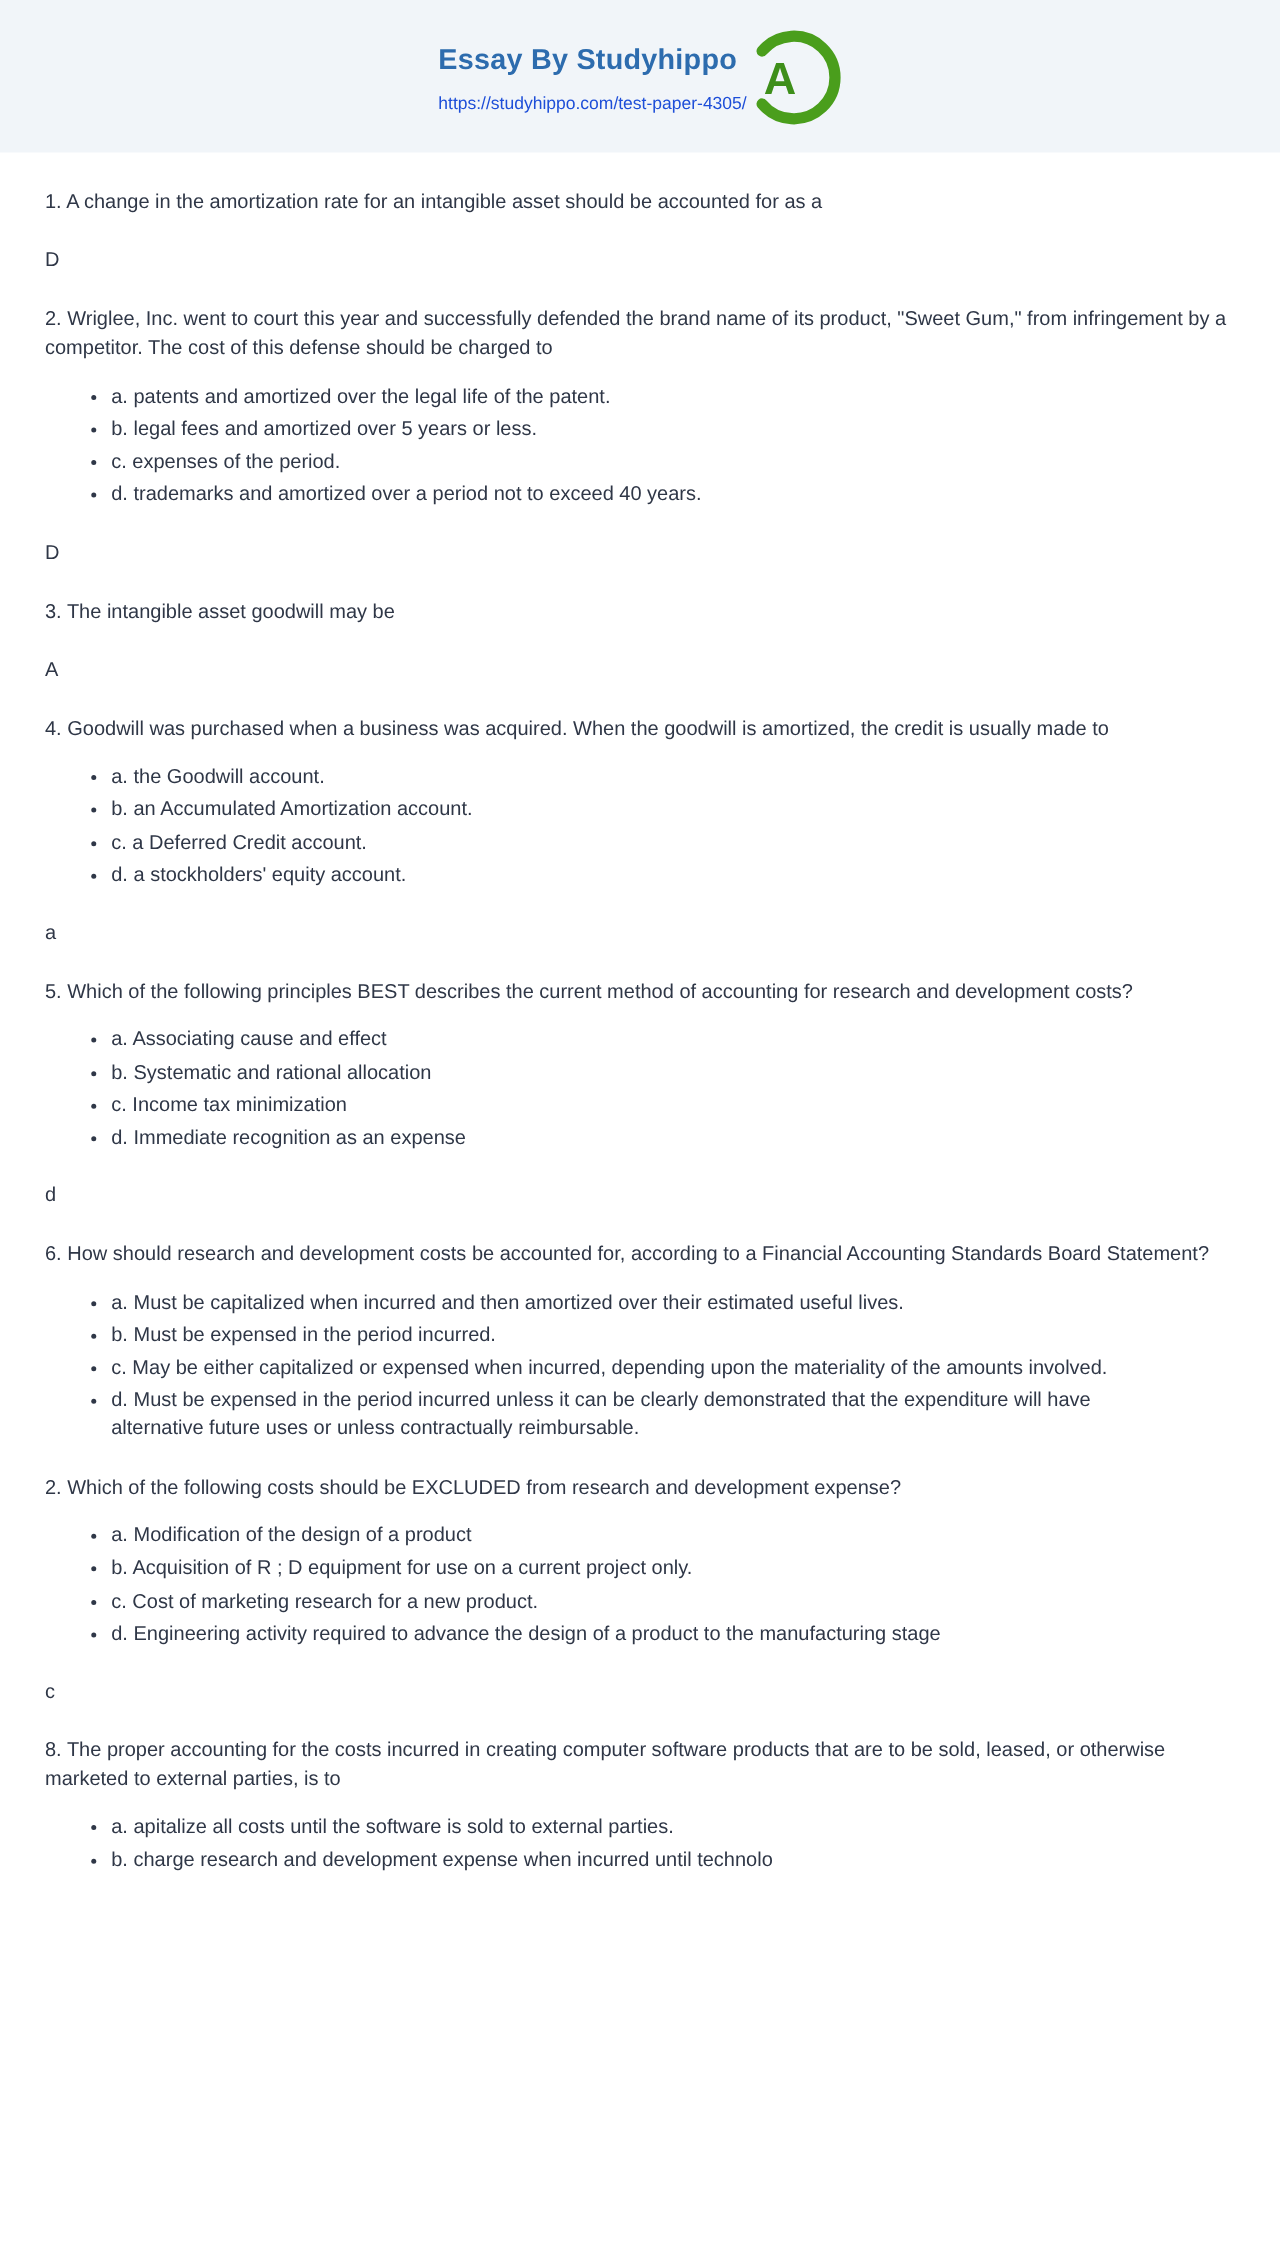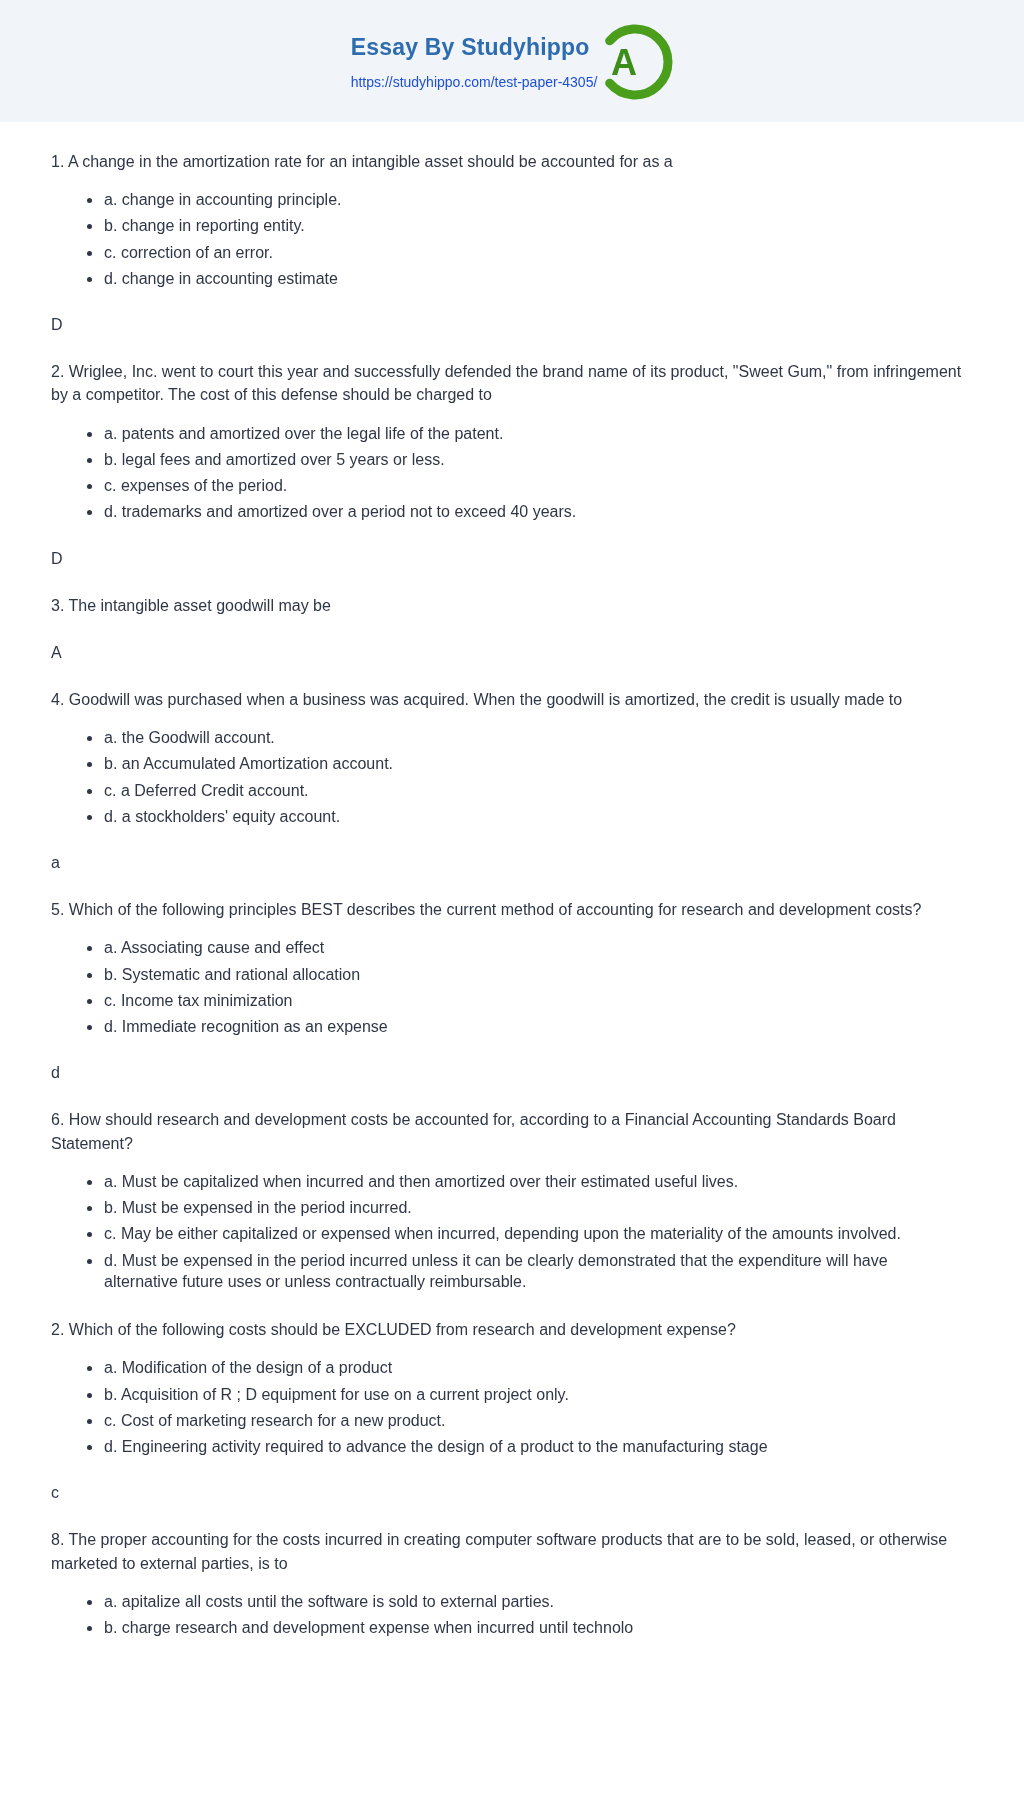--- a/index.html
+++ b/index.html
@@ -33,21 +33,21 @@
   .logo { width: 76px; height: 76px; flex: 0 0 auto; }
   .logo svg { display: block; }
   main { padding: 2px 36px 40px; }
   .page-title {
     margin: 26px 0 4px;
     font-size: 35px;
     font-weight: 800;
     color: #151c2a;
     letter-spacing: 0.2px;
   }
-  .question { margin: 15px; }
+  .question { margin: 0; }
   .q-prompt {
     margin: 26px 0 0;
     font-size: 16px;
     line-height: 1.45;
     max-width: 952px;
   }
   .q-options {
     margin: 16px 0 0;
     padding: 0 0 0 52px;
     list-style: disc;
@@ -77,26 +77,20 @@
       <path d="M 12.7 16.8 A 33 33 0 1 1 12.7 59.2" fill="none" stroke="#4a9e1c" stroke-width="9" stroke-linecap="round"></path>
       <text x="27" y="51" text-anchor="middle" font-family="Liberation Sans, sans-serif" font-size="36" font-weight="bold" fill="#3e8f1a">A</text>
     </svg>
   </div>
 </header>
 
 <main>
   <div>
   <section class="question">
     <p class="q-prompt">1. A change in the amortization rate for an intangible asset should be accounted for as a</p>
-    <ul class="q-options">
-          <li>a. change in accounting principle.</li>
-          <li>b. change in reporting entity.</li>
-          <li>c. correction of an error.</li>
-          <li>d. change in accounting estimate</li>
-        </ul>
     <p class="q-answer">D</p>
   </section>
 
   <section class="question">
     <p class="q-prompt">2. Wriglee, Inc. went to court this year and successfully defended the brand name of its product, "Sweet Gum," from infringement by a competitor. The cost of this defense should be charged to</p>
     <ul class="q-options">
           <li>a. patents and amortized over the legal life of the patent.</li>
           <li>b. legal fees and amortized over 5 years or less.</li>
           <li>c. expenses of the period.</li>
           <li>d. trademarks and amortized over a period not to exceed 40 years.</li>

